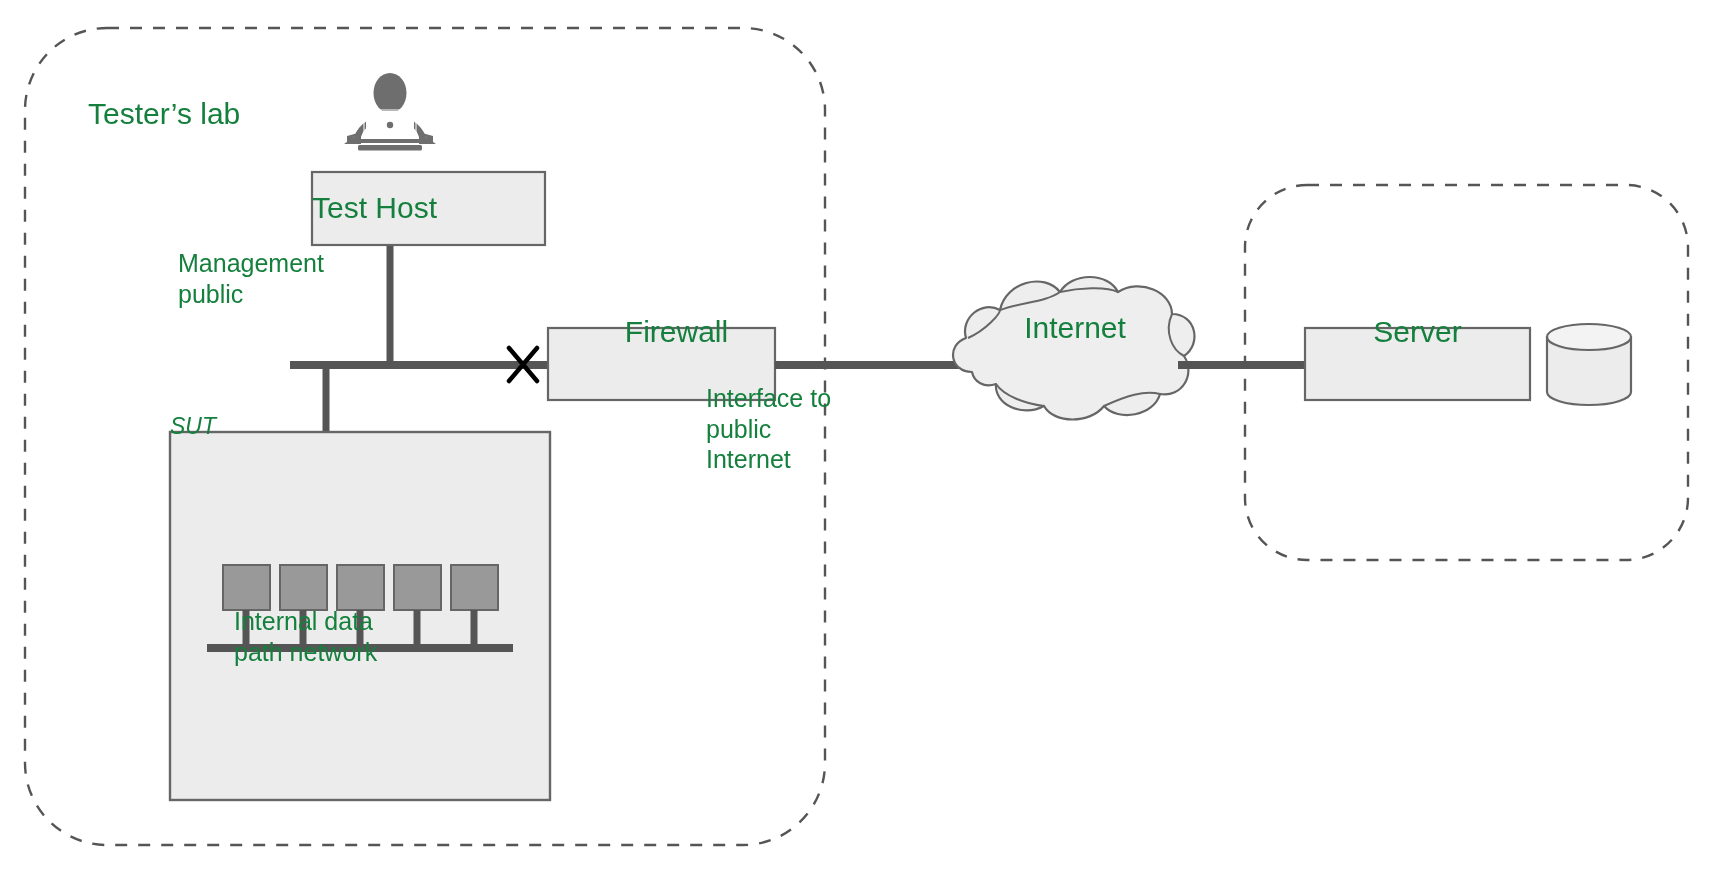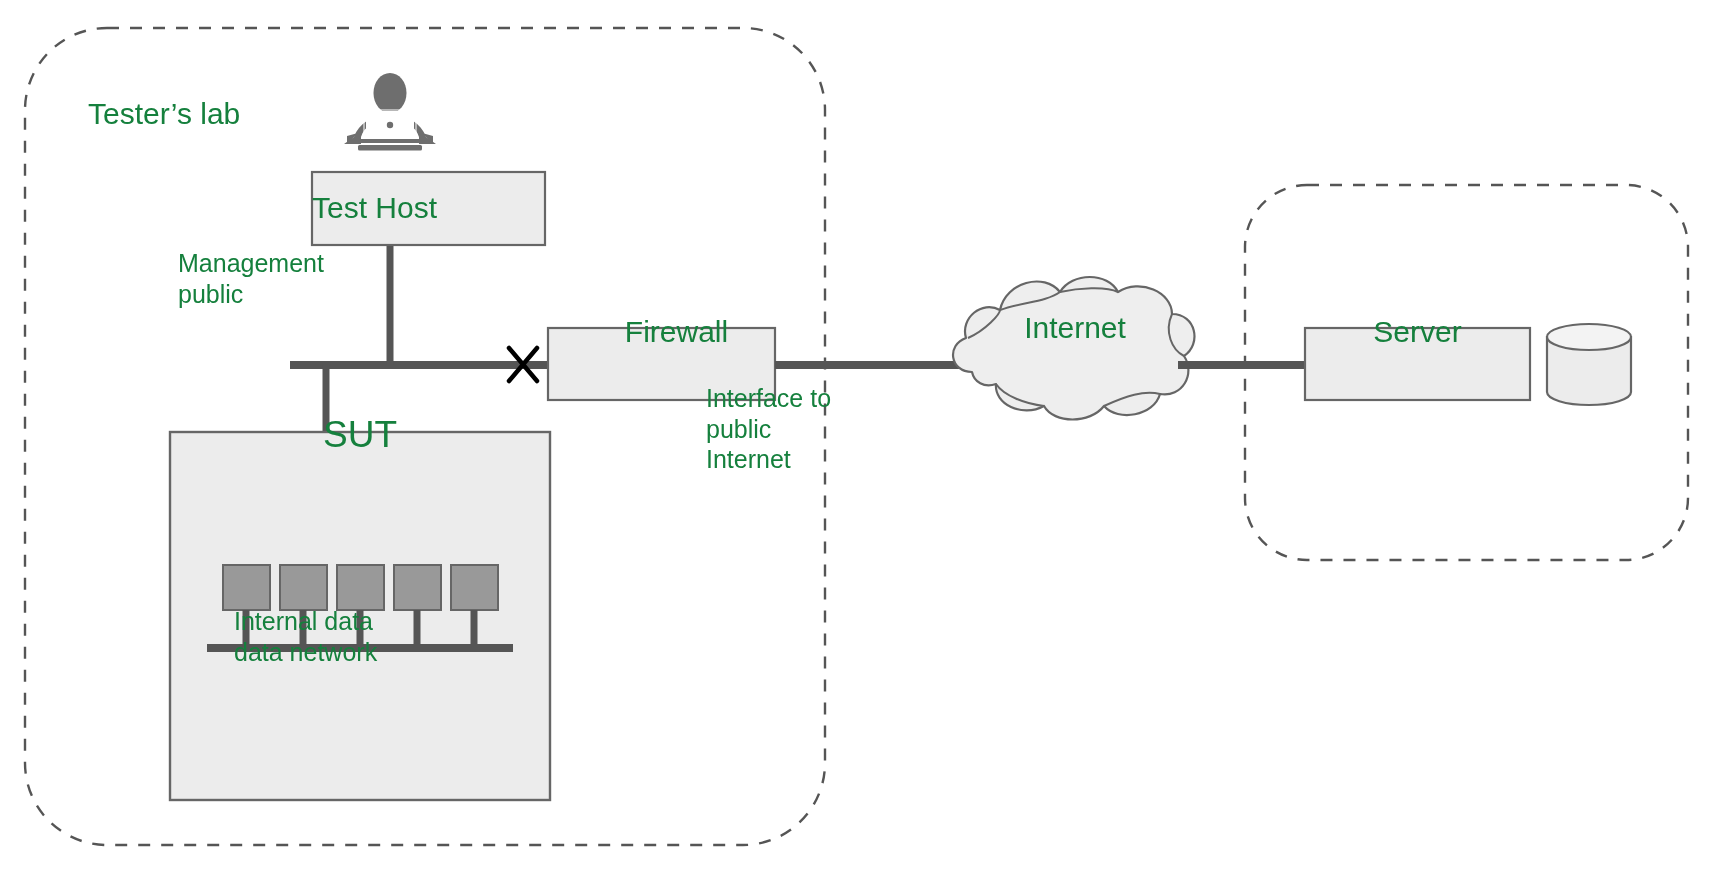--- a/index.html
+++ b/index.html
@@ -30,21 +30,21 @@
     color: #15803d;
     font-family: "Liberation Sans", sans-serif;
     white-space: pre;
     line-height: 1.22;
   }
   .t-lab-title    { left: 88px;  top: 96px;  font-size: 30px; }
   .t-testhost     { left: 312px; top: 190px; width: 206px; text-align: left; font-size: 30px; }
   .t-mgmt         { left: 178px; top: 248px; font-size: 25px; }
   .t-firewall     { left: 548px; top: 314px; width: 227px; text-align: center; font-size: 30px; margin-left: 15px; }
   .t-iface        { left: 706px; top: 383px; font-size: 25px; }
-  .t-sut          { left: 170px; top: 412px; width: 380px; text-align: center; font-size: 37px; }
+  .t-sut          { left: 170px; top: 412px; width: 380px; text-align: left; font-size: 23px; font-style: italic; }
   .t-internaldata { left: 234px; top: 606px; font-size: 25px; }
   .t-internet     { left: 955px; top: 310px; width: 240px; text-align: center; font-size: 30px; }
   .t-cvptitle     { left: 1245px; top: 216px; width: 380px; text-align: center; font-size: 30px; }
   .t-server       { left: 1305px; top: 314px; width: 225px; text-align: center; font-size: 30px; }
   .t-url          { left: 1255px; top: 403px; font-size: 25px; }
 </style>
 </head>
 <body>
 
 <div id="canvas">
@@ -171,21 +171,21 @@
   <div class="txt t-testhost">Test Host</div>
 
   <div class="txt t-mgmt"><span>Management</span><br><span>public</span></div>
 
   <div class="txt t-firewall">Firewall</div>
 
   <div class="txt t-iface"><span>Interface to</span><br><span>public</span><br><span>Internet</span></div>
 
   <div class="txt t-sut">SUT</div>
 
-  <div class="txt t-internaldata"><span>Internal data</span><br><span>data network</span></div>
+  <div class="txt t-internaldata"><span>Internal data</span><br><span>path network</span></div>
 
   <div class="txt t-internet">Internet</div>
 
 
   <div class="txt t-server">Server</div>
 
 
 </div>
 
 </body></html>

